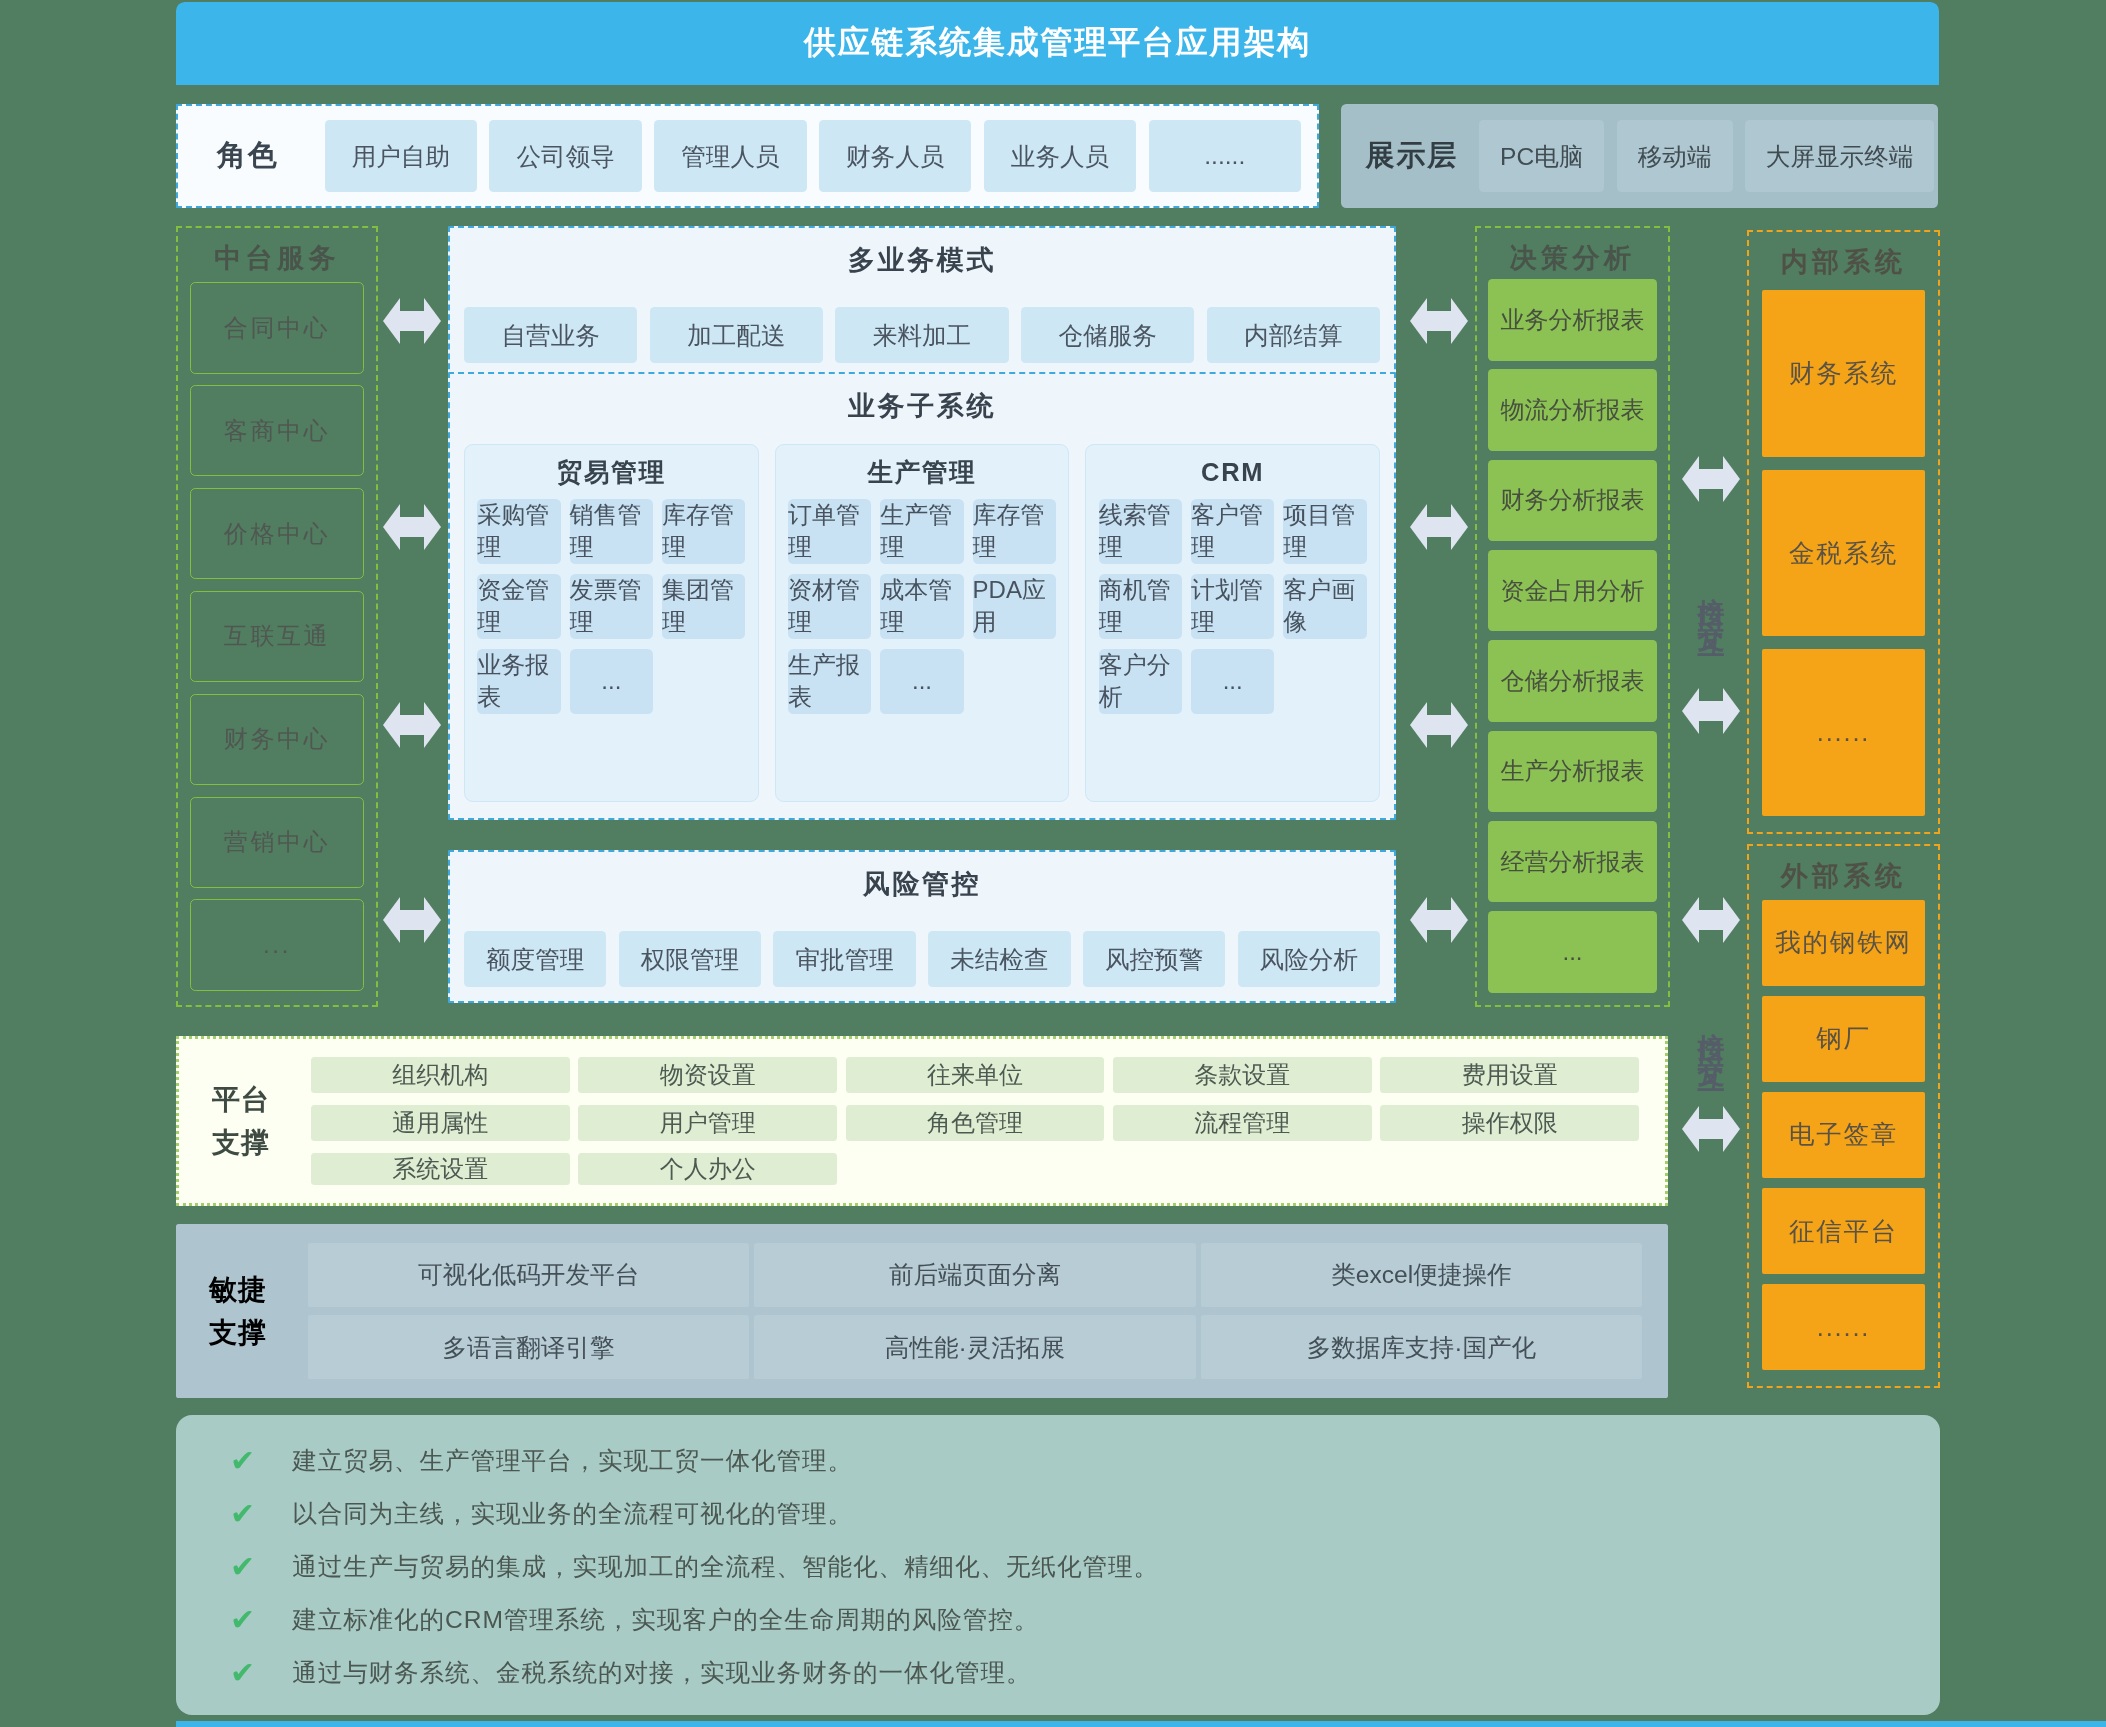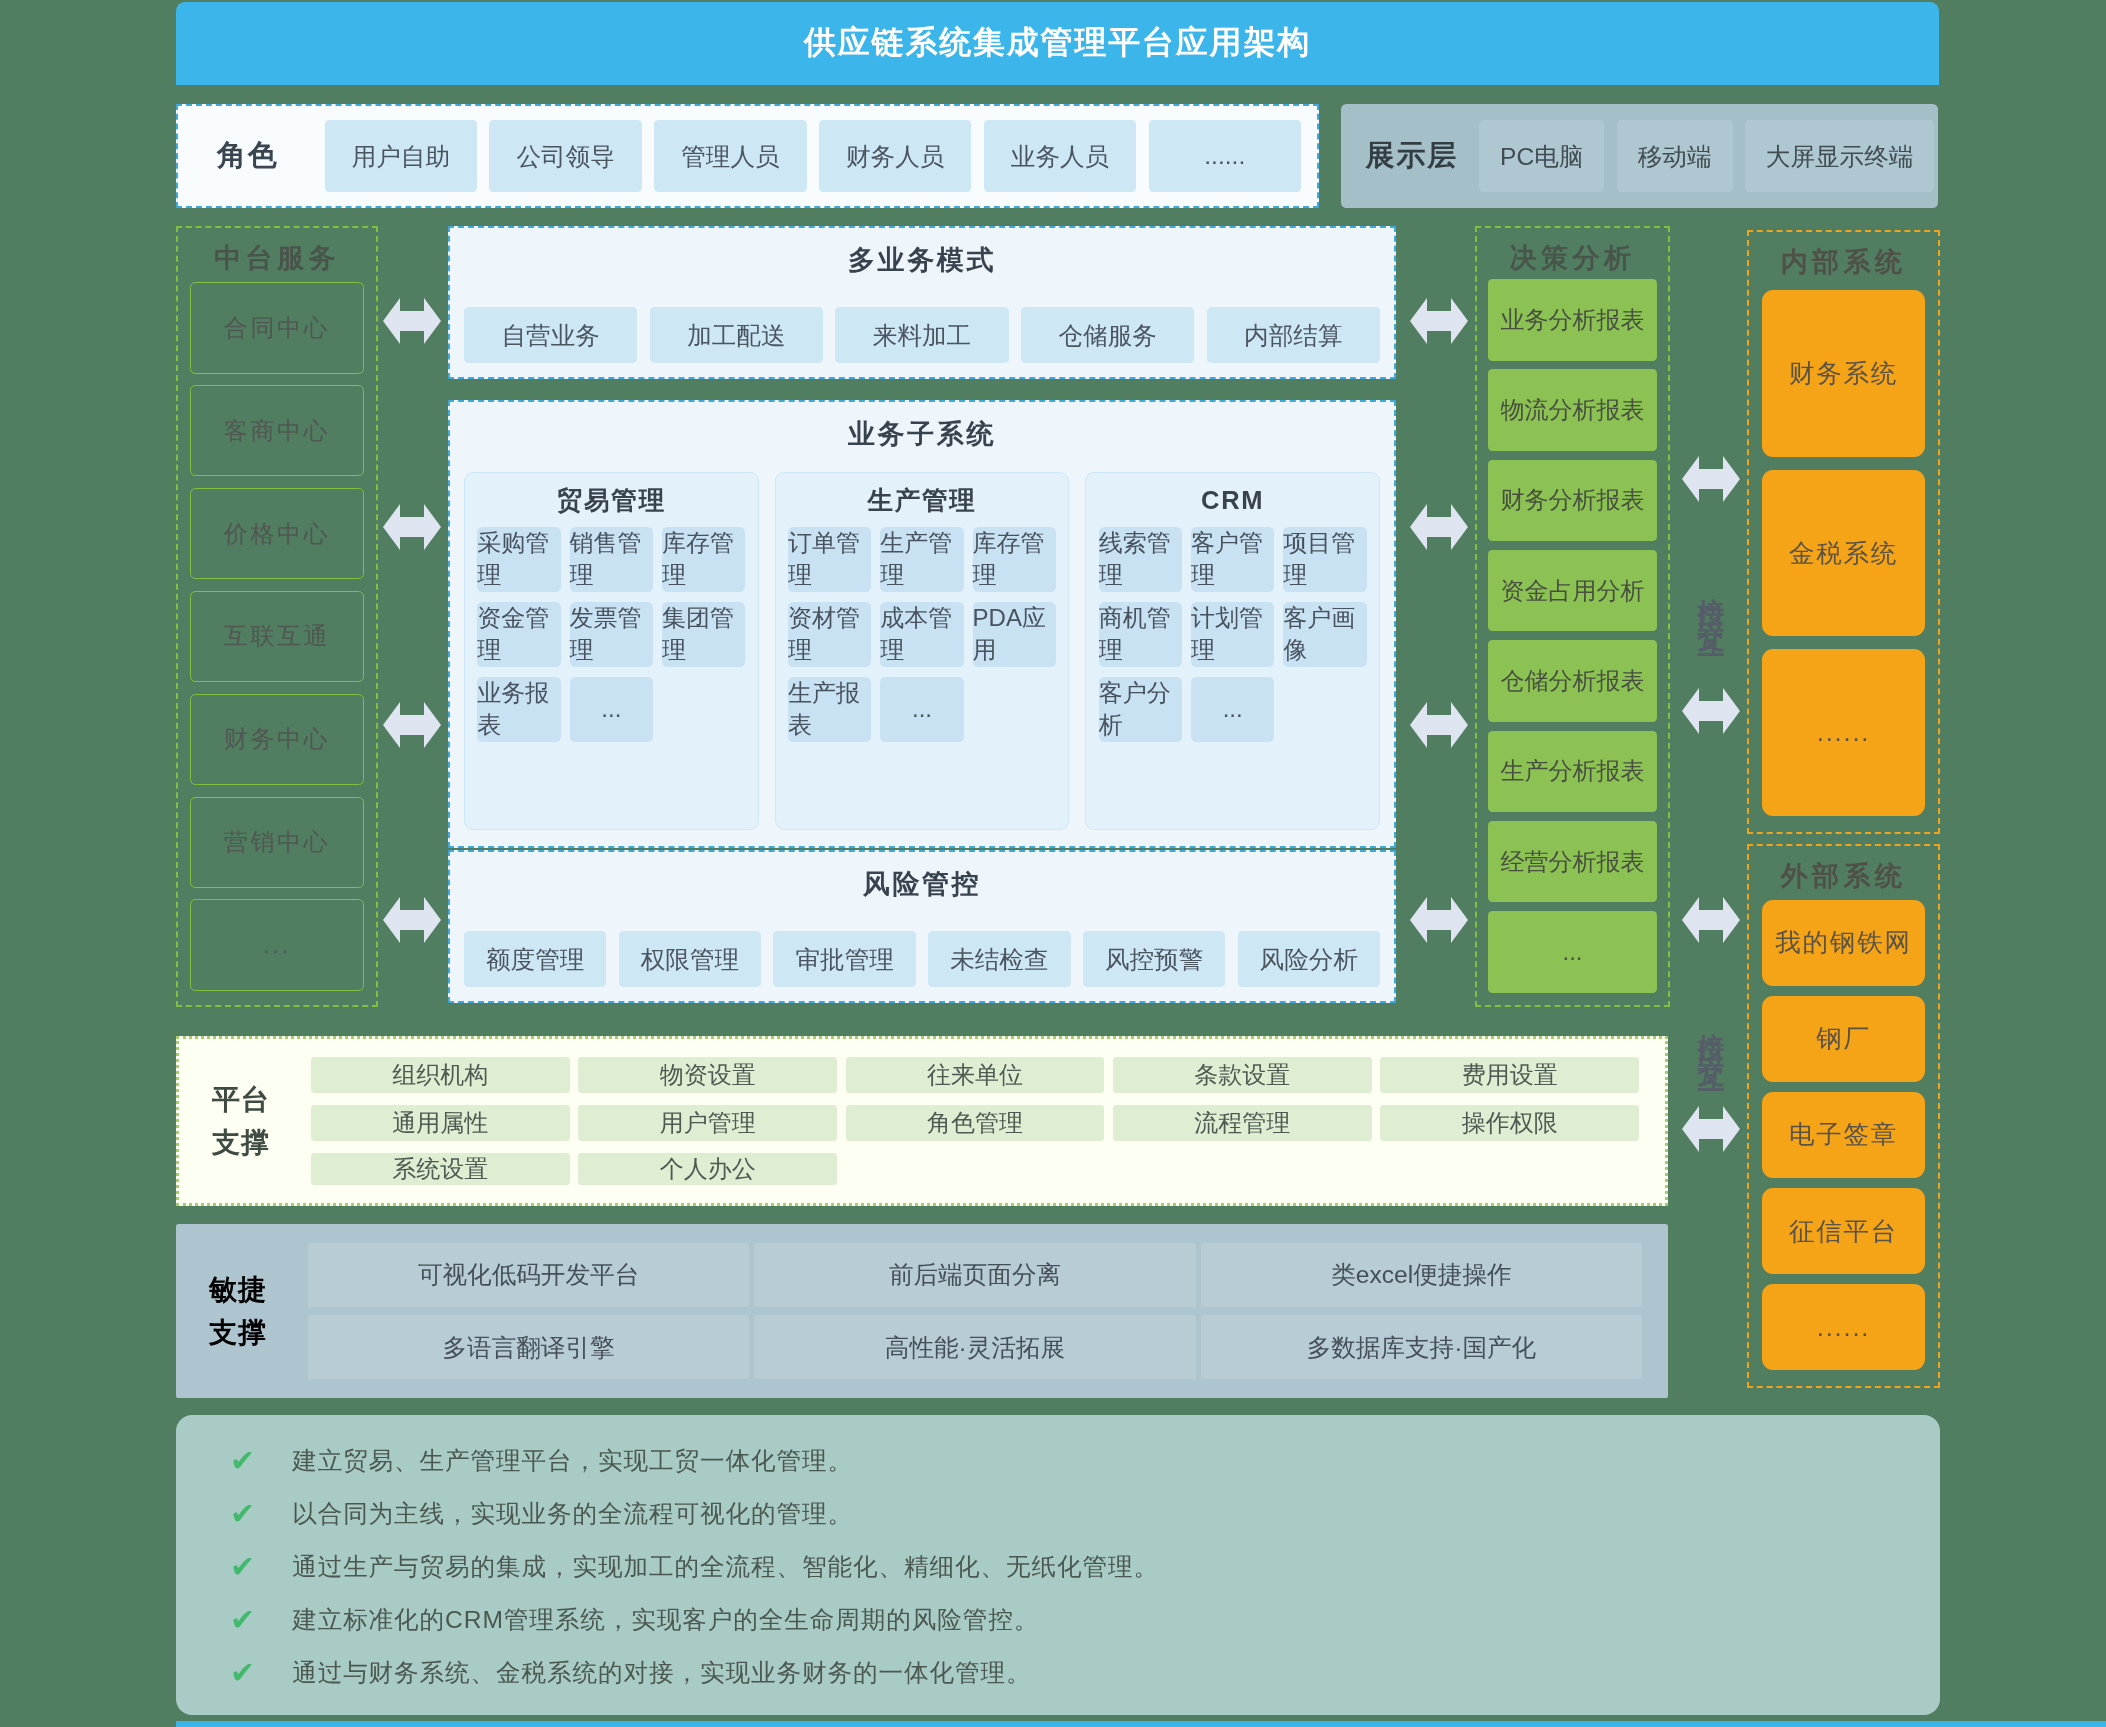--- a/index.html
+++ b/index.html
@@ -40,32 +40,32 @@
 
   #decision{left:1475px;top:226px;width:195px;height:781px;}
   #decision .boxes{position:absolute;top:51px;left:11.4px;right:11.4px;bottom:12.3px;display:flex;flex-direction:column;gap:8.8px;}
   .box-green{flex:1;background:#8cc254;border-radius:4.4px;display:flex;align-items:center;justify-content:center;
              font-size:24px;color:#47503f;}
 
   #internal{left:1747px;top:230px;width:193px;height:604px;}
   #internal .boxes{position:absolute;top:58px;left:13px;right:13px;bottom:16px;display:flex;flex-direction:column;gap:13px;}
   #external{left:1747px;top:844px;width:193px;height:544px;}
   #external .boxes{position:absolute;top:54px;left:13px;right:13px;bottom:16px;display:flex;flex-direction:column;gap:10.5px;}
-  .box-orange{flex:1;background:#f5a418;border-radius:11px;display:flex;align-items:center;justify-content:center;
+  .box-orange{flex:1;background:#f5a418;border-radius:2px;display:flex;align-items:center;justify-content:center;
               font-size:25.5px;color:#5a5244;letter-spacing:1.8px;}
 
   
   .panel-blue{position:absolute;background:#eef6fc;border:2.6px dashed #3fa9dd;border-radius:1px;}
   .panel-title{position:absolute;top:14px;left:0;right:0;text-align:center;font-size:27px;font-weight:bold;
                color:#39434e;letter-spacing:2.6px;}
   #multi-biz{left:448px;top:226px;width:948px;height:153px;}
   #multi-biz .chips,#risk .chips{position:absolute;left:14px;right:14px;bottom:14px;height:56px;display:flex;gap:12.3px;}
   #risk{left:448px;top:850px;width:948px;height:153px;}
 
-  #subsys{left:448px;top:400px;width:948px;height:448px;}
+  #subsys{left:448px;top:372px;width:948px;height:448px;}
   #subsys .groups{position:absolute;top:70px;left:14px;right:14px;bottom:16px;display:flex;gap:16px;}
   .group{flex:1;background:#e3f1fa;border:1.8px solid #cde7f6;border-radius:8.8px;display:flex;flex-direction:column;}
   .group-title{height:54px;display:flex;align-items:center;justify-content:center;font-size:25.5px;font-weight:bold;color:#39434e;letter-spacing:1.8px;}
   .group-grid{flex:1;display:grid;grid-template-columns:1fr 1fr 1fr;grid-template-rows:repeat(4,1fr);
               gap:10.5px 8.8px;padding:0 12.3px 12.3px;}
   .cell-blue{background:#c8e2f3;border-radius:5.3px;display:flex;align-items:center;justify-content:center;
              font-size:24px;color:#47525e;}
 
   
   #platform-support{position:absolute;left:176px;top:1036px;width:1492px;height:170px;background:#fcfff2;

